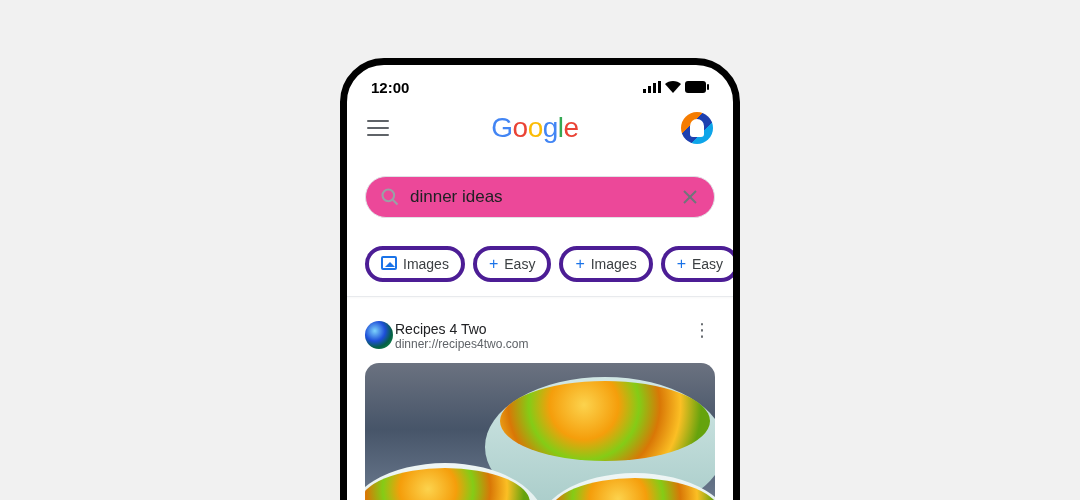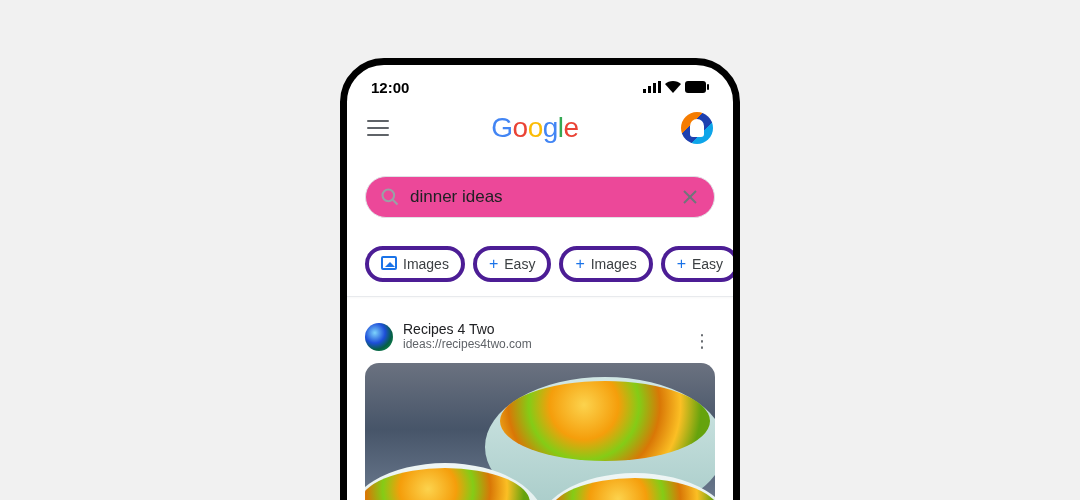--- a/index.html
+++ b/index.html
@@ -93,21 +93,21 @@
       flex-shrink: 0;
     }
     .chip .plus { color: #1a73e8; font-weight: 500; font-size: 16px; line-height: 1; }
     .chip .img-ico { width: 16px; height: 14px; border: 2px solid #1a73e8; border-radius: 2px; position: relative; }
     .chip .img-ico::after { content: ""; position: absolute; left: 2px; bottom: 1px; width: 0; height: 0; border-left: 5px solid transparent; border-right: 5px solid transparent; border-bottom: 5px solid #1a73e8; }
     .result-card {
       background: #fff;
       margin-top: 14px;
       padding: 10px 18px 0 18px;
     }
-    .result-head { display: flex; align-items: flex-end; gap: 10px; }
+    .result-head { display: flex; align-items: flex-start; gap: 2px; }
     .favicon {
       width: 28px; height: 28px; border-radius: 50%;
       background: radial-gradient(circle at 35% 35%, #7dd3fc 0%, #1d4ed8 40%, #065f46 65%, #16a34a 100%);
       flex-shrink: 0;
     }
     .site-info { flex: 1; }
     .site-name { font-size: 14px; color: #202124; }
     .site-url { font-size: 12px; color: #5f6368; }
     .kebab { color: #5f6368; cursor: pointer; padding: 4px; letter-spacing: 0; font-size: 18px; line-height: 0.6; }
     .result-image {
@@ -211,21 +211,21 @@
       <span class="plus">+</span>
       <span>Easy</span>
     </div>
   </div>
 
   <div class="result-card">
     <div class="result-head">
       <div class="favicon"></div>
       <div class="site-info">
         <div class="site-name">Recipes 4 Two</div>
-        <div class="site-url">ideas://recipes4two.com</div>
+        <div class="site-url">dinner://recipes4two.com</div>
       </div>
       <div class="kebab">⋮</div>
     </div>
     <div class="result-image">
       <div class="bowl back"></div>
       <div class="food a"></div>
       <div class="bowl front1"></div>
       <div class="food b"></div>
       <div class="bowl front2"></div>
       <div class="food c"></div>

